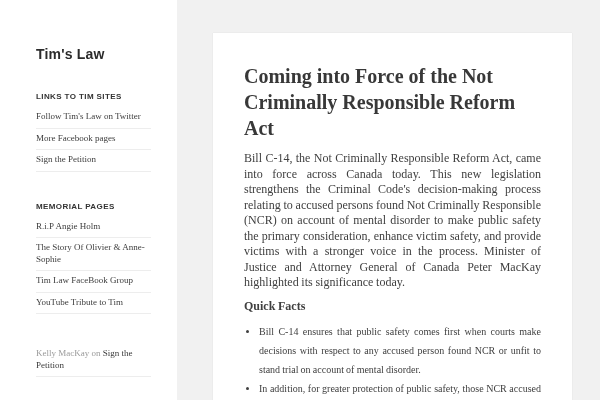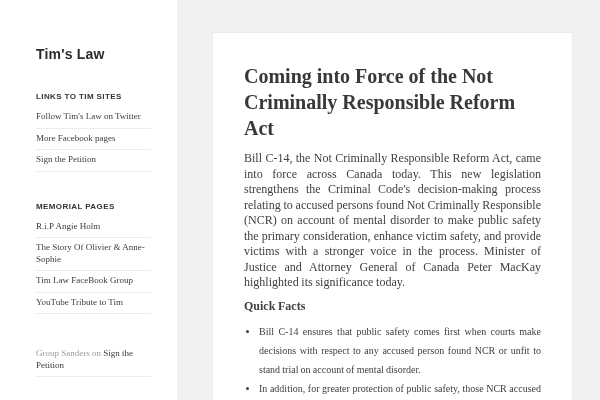--- a/index.html
+++ b/index.html
@@ -95,21 +95,21 @@
       <li><span class="side-link">R.i.P Angie Holm</span></li>
       <li><span class="side-link">The Story Of Olivier &amp; Anne-Sophie</span></li>
       <li><span class="side-link">Tim Law FaceBook Group</span></li>
       <li><span class="side-link">YouTube Tribute to Tim</span></li>
     </ul>
   </div>
 
   <div class="widget">
     <ul>
       <li>
-        <span class="comment-meta">Group Sanders</span>
+        <span class="comment-meta">Kelly MacKay</span>
         <span class="comment-meta">on</span>
         <span class="comment-post">Sign the Petition</span>
       </li>
 
     </ul>
   </div>
 </aside>
 
 <main class="content-area">
   <article class="card">

